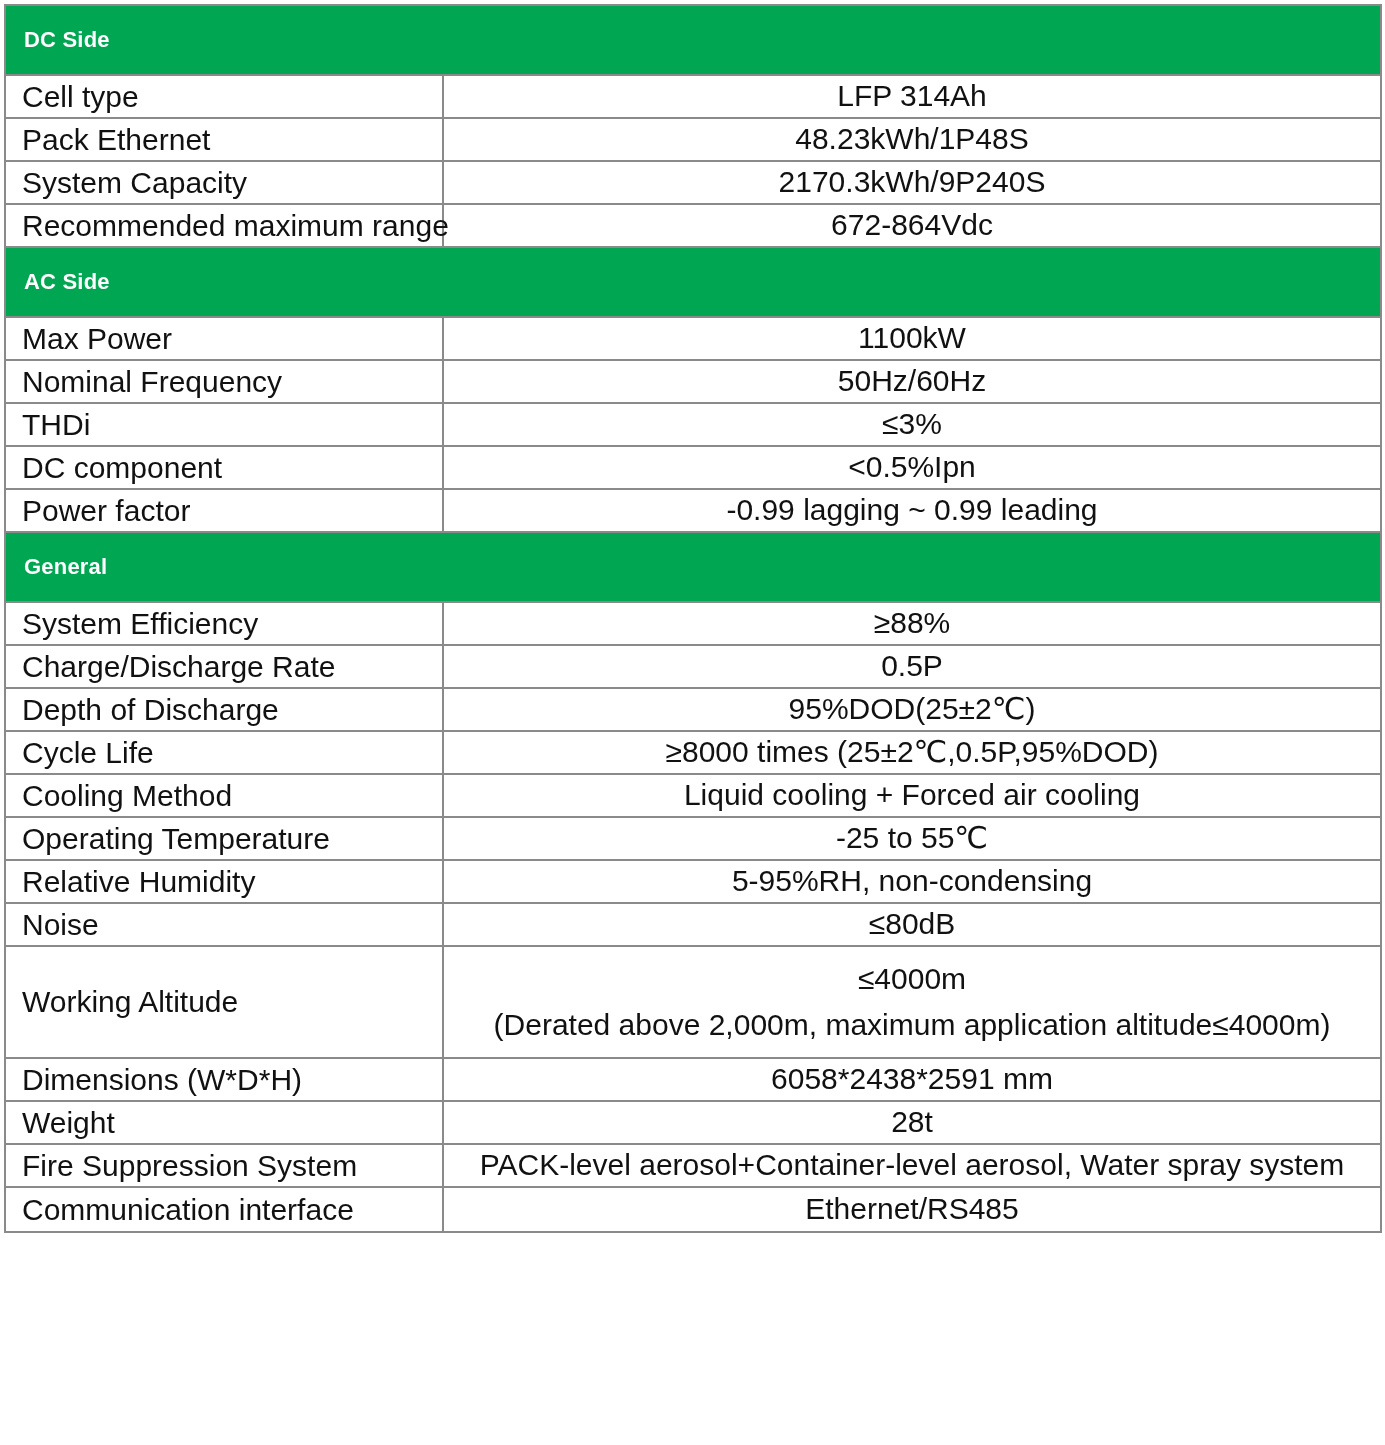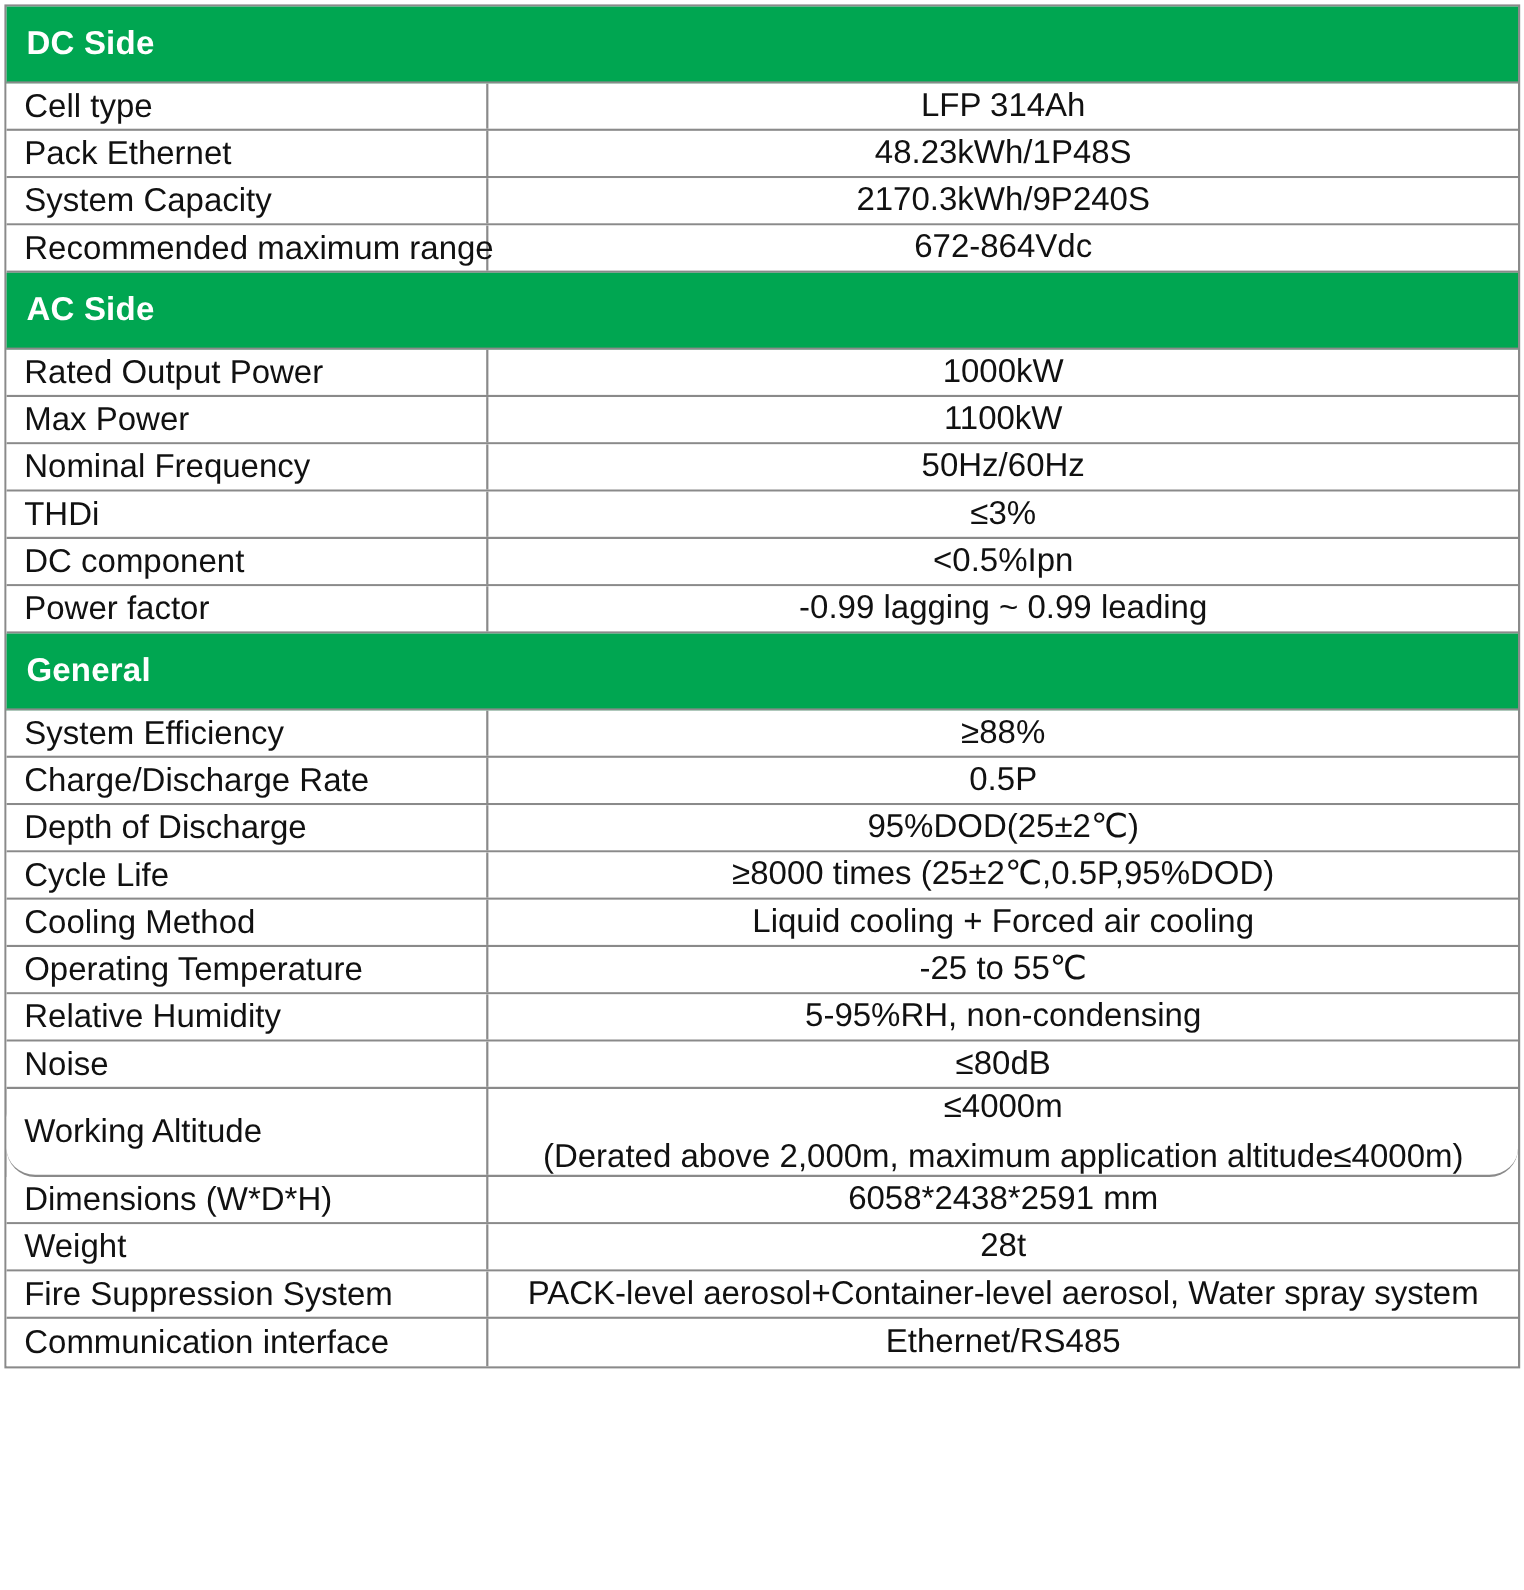--- a/index.html
+++ b/index.html
@@ -15,32 +15,32 @@
     border: 2px solid #8a8a8a;
     background: #ffffff;
   }
   .section-header {
     height: 70px;
     background: #00a651;
     color: #ffffff;
     display: flex;
     align-items: center;
     padding-left: 18px;
-    font-size: 30px;
+    font-size: 22px;
     font-weight: bold;
     border-bottom: 2px solid #8a8a8a;
     letter-spacing: 0.2px;
   }
   .row {
     display: flex;
     height: 43px;
     border-bottom: 2px solid #8a8a8a;
     background: #ffffff;
   }
-  .row.tall { height: 80px; border-radius: 26px; }
+  .row.tall { height: 112px; }
   .section:last-child .row:last-child { border-bottom: none; }
   .cell-label {
     width: 438px;
     flex: 0 0 438px;
     border-right: 2px solid #8a8a8a;
     display: flex;
     align-items: center;
     padding-left: 16px;
     font-size: 30px;
     color: #111111;
@@ -81,24 +81,20 @@
     </div>
     <div class="row">
       <div class="cell-label">Recommended maximum range</div>
       <div class="cell-value">672-864Vdc</div>
     </div>
   </div>
 
   <div class="section">
     <div class="section-header">
       <span>AC Side</span>
-    </div>
-    <div class="row">
-      <div class="cell-label">Rated Output Power</div>
-      <div class="cell-value">1000kW</div>
     </div>
     <div class="row">
       <div class="cell-label">Max Power</div>
       <div class="cell-value">1100kW</div>
     </div>
     <div class="row">
       <div class="cell-label">Nominal Frequency</div>
       <div class="cell-value">50Hz/60Hz</div>
     </div>
     <div class="row">

